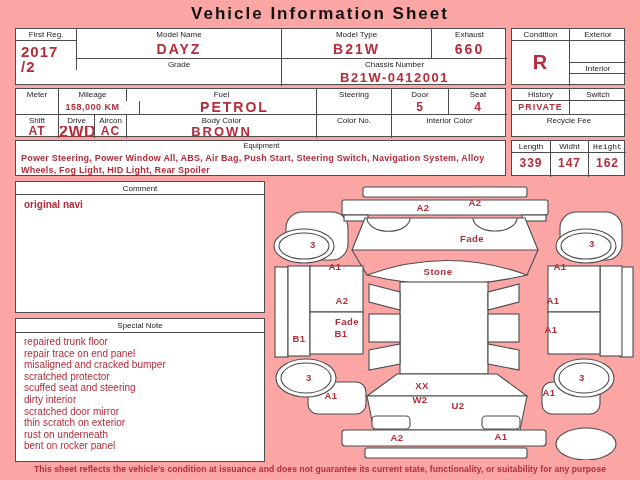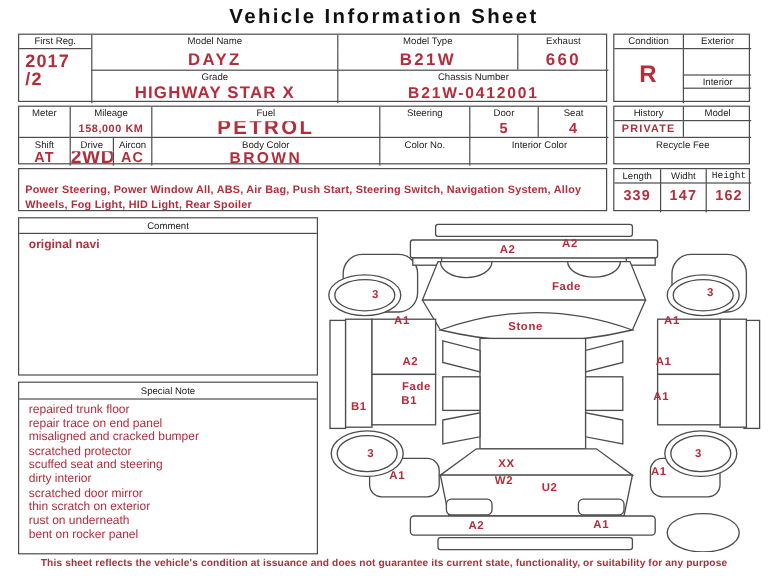--- a/index.html
+++ b/index.html
@@ -2,21 +2,21 @@
 <html><head>
 <meta charset="utf-8">
 <style>
   :root{
     --red:#b52c3a;
     --line:#4c4c4c;
     --ink:#1c1c1c;
   }
   html,body{margin:0;padding:0;background:#e8e8e8;}
   .sheet{
-    position:relative;width:640px;height:480px;background:#ffffff;
+    position:relative;width:640px;height:480px;background:#fca5a5;
     font-family:"Liberation Sans",sans-serif;overflow:hidden;
   }
   .abs{position:absolute;box-sizing:border-box;}
   .box{position:absolute;box-sizing:border-box;border:1px solid var(--line);background:#fff;}
   .cell{position:absolute;box-sizing:border-box;overflow:hidden;}
   .bl{border-left:1px solid var(--line);}
   .bt{border-top:1px solid var(--line);}
   .bb{border-bottom:1px solid var(--line);}
   .hdr{font-size:8px;color:var(--ink);text-align:center;line-height:12px;white-space:nowrap;}
   .val{color:var(--red);font-weight:bold;text-align:center;letter-spacing:1px;white-space:nowrap;}
@@ -42,21 +42,20 @@
 
   <div class="box" style="left:15px;top:28px;width:491px;height:57px;">
     <div class="cell hdr bb" style="left:0;top:0;width:60px;height:12px;">First Reg.</div>
     <div class="cell val" style="left:0;top:12px;width:60px;height:45px;font-size:15px;line-height:15px;text-align:left;padding:3px 0 0 5px;">
       <div>2017</div>
       <div>/2</div>
     </div>
     <div class="cell hdr bl" style="left:60px;top:0;width:205px;height:12px;">Model Name</div>
     <div class="cell val bl" style="left:60px;top:12px;width:205px;height:17px;font-size:14px;line-height:16px;letter-spacing:2px;">DAYZ</div>
     <div class="cell hdr bl bt" style="left:60px;top:29px;width:205px;height:12px;">Grade</div>
-    <div class="cell val bl" style="left:60px;top:41px;width:205px;height:16px;font-size:14px;line-height:15px;">HIGHWAY STAR X</div>
     <div class="cell hdr bl" style="left:265px;top:0;width:150px;height:12px;">Model Type</div>
     <div class="cell val bl" style="left:265px;top:12px;width:150px;height:17px;font-size:14px;line-height:16px;letter-spacing:2px;">B21W</div>
     <div class="cell hdr bl" style="left:415px;top:0;width:76px;height:12px;">Exhaust</div>
     <div class="cell val bl" style="left:415px;top:12px;width:76px;height:17px;font-size:14px;line-height:16px;letter-spacing:2px;">660</div>
     <div class="cell hdr bl bt" style="left:265px;top:29px;width:226px;height:12px;">Chassis Number</div>
     <div class="cell val bl" style="left:265px;top:41px;width:226px;height:16px;font-size:13px;line-height:15px;letter-spacing:1.5px;">B21W-0412001</div>
   </div>
 
   <div class="box" style="left:511px;top:28px;width:114px;height:57px;">
     <div class="cell hdr bb" style="left:0;top:0;width:57px;height:12px;">Condition</div>
@@ -66,21 +65,21 @@
     <div class="cell hdr bl bt bb" style="left:57px;top:33px;width:57px;height:12px;">Interior</div>
     <div class="cell val bl" style="left:57px;top:45px;width:57px;height:12px;font-size:10px;line-height:11px;"></div>
   </div>
 
   <div class="box" style="left:15px;top:88px;width:491px;height:49px;">
     <div class="cell hdr" style="left:0;top:0;width:42px;height:12px;text-align:center;">Meter</div>
     <div class="cell val" style="left:0;top:12px;width:42px;height:13px;font-size:9px;line-height:12px;"></div>
     <div class="cell hdr bl" style="left:42px;top:0;width:68px;height:12px;">Mileage</div>
     <div class="cell val bl" style="left:42px;top:12px;width:68px;height:13px;font-size:9px;line-height:12px;letter-spacing:0.5px;">158,000 KM</div>
     <div class="cell hdr bl" style="left:110px;top:0;width:190px;height:12px;">Fuel</div>
-    <div class="cell val bl" style="left:110px;top:12px;width:190px;height:13px;font-size:17px;line-height:12px;letter-spacing:2px;">PETROL</div>
+    <div class="cell val bl" style="left:123px;top:12px;width:190px;height:13px;font-size:14px;line-height:12px;letter-spacing:2px;">PETROL</div>
     <div class="cell hdr bl" style="left:300px;top:0;width:75px;height:12px;">Steering</div>
     <div class="cell val bl" style="left:300px;top:12px;width:75px;height:13px;font-size:10px;line-height:12px;"></div>
     <div class="cell hdr bl" style="left:375px;top:0;width:57px;height:12px;">Door</div>
     <div class="cell val bl" style="left:375px;top:12px;width:57px;height:13px;font-size:12px;line-height:12px;">5</div>
     <div class="cell hdr bl" style="left:432px;top:0;width:59px;height:12px;">Seat</div>
     <div class="cell val bl" style="left:432px;top:12px;width:59px;height:13px;font-size:12px;line-height:12px;">4</div>
 
     <div class="cell hdr bt" style="left:0;top:25px;width:42px;height:12px;">Shift</div>
     <div class="cell val" style="left:0;top:37px;width:42px;height:12px;font-size:12px;line-height:11px;">AT</div>
     <div class="cell hdr bl bt" style="left:42px;top:25px;width:36px;height:12px;">Drive</div>
@@ -91,26 +90,27 @@
     <div class="cell val bl" style="left:110px;top:37px;width:190px;height:12px;font-size:13px;line-height:11px;letter-spacing:2px;">BROWN</div>
     <div class="cell hdr bl bt" style="left:300px;top:25px;width:75px;height:12px;">Color No.</div>
     <div class="cell val bl" style="left:300px;top:37px;width:75px;height:12px;font-size:10px;line-height:11px;"></div>
     <div class="cell hdr bl bt" style="left:375px;top:25px;width:116px;height:12px;">Interior Color</div>
     <div class="cell val bl" style="left:375px;top:37px;width:116px;height:12px;font-size:10px;line-height:11px;"></div>
   </div>
 
   <div class="box" style="left:511px;top:88px;width:114px;height:49px;">
     <div class="cell hdr bb" style="left:0;top:0;width:57px;height:12px;">History</div>
     <div class="cell val" style="left:0;top:12px;width:57px;height:13px;font-size:9px;line-height:12px;">PRIVATE</div>
-    <div class="cell hdr bl bb" style="left:57px;top:0;width:57px;height:12px;">Model</div>
+    <div class="cell hdr bl bb" style="left:57px;top:0;width:57px;height:12px;">Switch</div>
     <div class="cell val bl" style="left:57px;top:12px;width:57px;height:13px;font-size:9px;line-height:12px;"></div>
     <div class="cell hdr bt" style="left:0;top:25px;width:114px;height:11px;">Recycle Fee</div>
   </div>
 
   <div class="box" style="left:15px;top:140px;width:491px;height:36px;">
+    <div class="cell hdr" style="left:0;top:0;width:491px;height:10px;font-size:7.5px;line-height:10px;">Equipment</div>
     <div class="cell eqtext" style="left:0;top:10px;width:491px;height:26px;">Power Steering, Power Window All, ABS, Air Bag, Push Start, Steering Switch, Navigation System, Alloy Wheels, Fog Light, HID Light, Rear Spoiler</div>
   </div>
 
   <div class="box" style="left:511px;top:140px;width:114px;height:36px;">
     <div class="cell hdr bb" style="left:0;top:0;width:38px;height:12px;">Length</div>
     <div class="cell val" style="left:0;top:12px;width:38px;height:24px;font-size:12px;line-height:20px;">339</div>
     <div class="cell hdr bl bb" style="left:38px;top:0;width:38px;height:12px;">Widht</div>
     <div class="cell val bl" style="left:38px;top:12px;width:38px;height:24px;font-size:12px;line-height:20px;">147</div>
     <div class="cell hdr bl bb" style="left:76px;top:0;width:38px;height:12px;font-family:Liberation Mono, monospace;">Height</div>
     <div class="cell val bl" style="left:76px;top:12px;width:38px;height:24px;font-size:12px;line-height:20px;">162</div>

